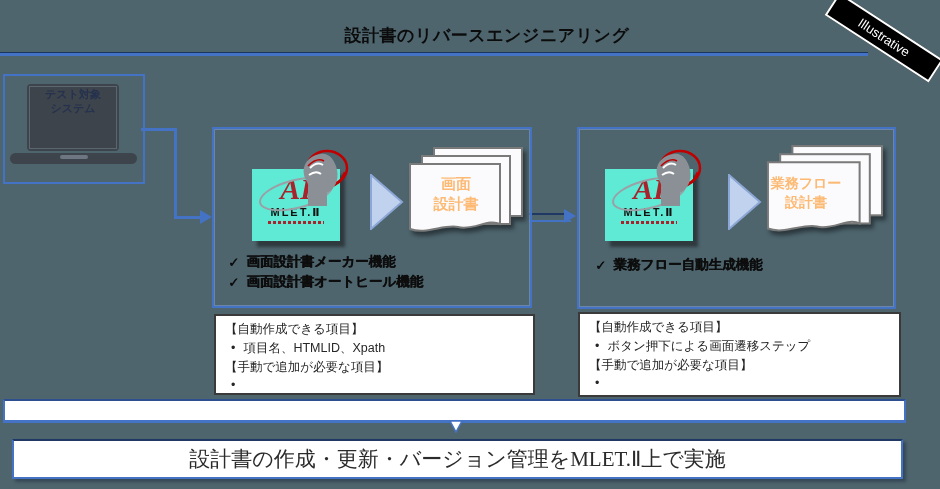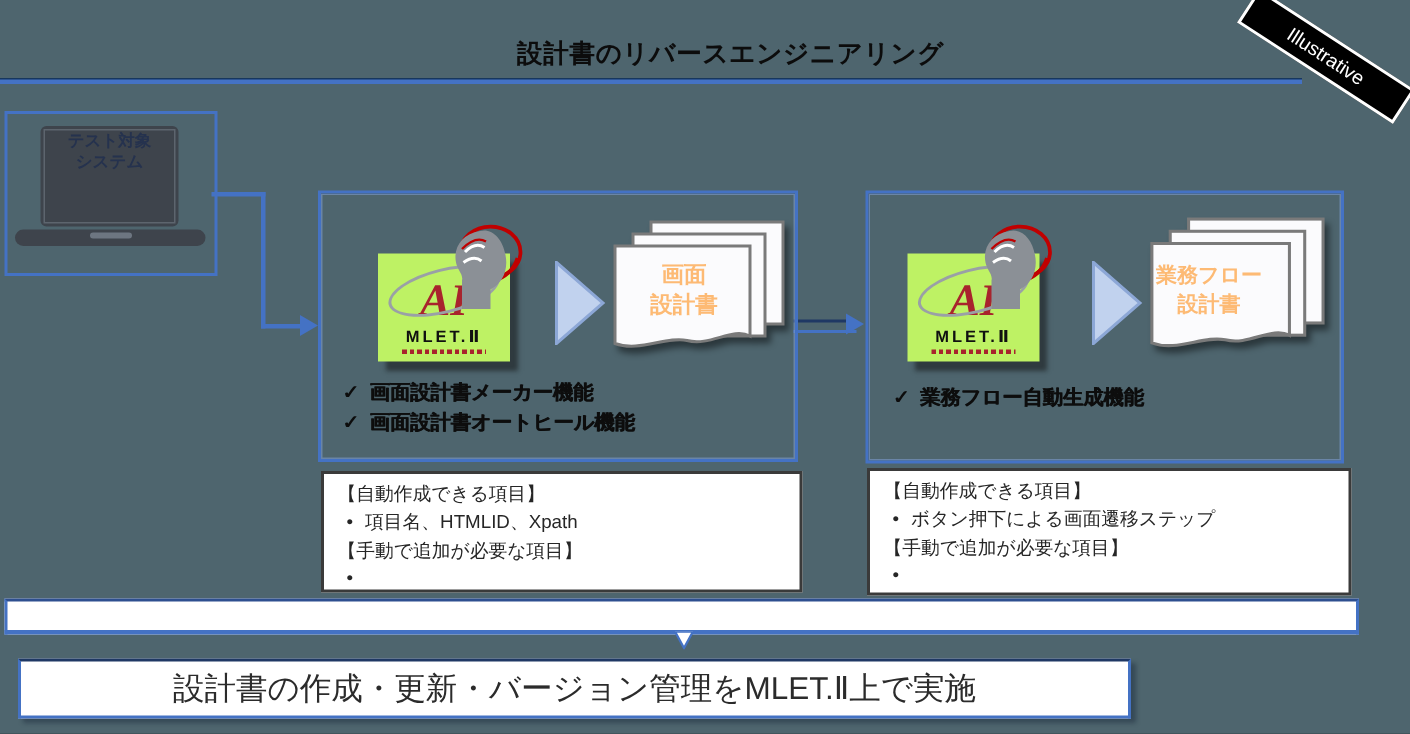--- a/index.html
+++ b/index.html
@@ -26,47 +26,47 @@
   .laptop-notch{position:absolute;left:50px;top:2px;width:28px;height:4px;background:#6d7681;border-radius:3px;}
   
   .conn{background:#4472c4;}
   .conn-navy{background:#1f3864;}
   .tri-right{width:0;height:0;border-top:7px solid transparent;border-bottom:7px solid transparent;
              border-left:12px solid #4472c4;}
   
   .flow-box{border:2px solid #4472c4;box-shadow:inset 0 0 0 1px rgba(130,160,215,.55);}
   
   .mlet-unit{width:140px;height:112px;}
-  .mlet-sq{position:absolute;left:2px;top:22px;width:88px;height:72px;background:#bef264;
+  .mlet-sq{position:absolute;left:2px;top:22px;width:88px;height:72px;background:#5eead4;
            box-shadow:5px 6px 3px rgba(15,15,15,.5);display:flex;flex-direction:column;
-           align-items:center;justify-content:flex-end;padding-bottom:5px;box-sizing:border-box;}
+           align-items:center;justify-content:flex-end;padding-bottom:17px;box-sizing:border-box;}
   .mlet-ai{font-family:"Liberation Serif","DejaVu Serif",serif;font-style:italic;font-weight:bold;
            font-size:30px;color:#a8242d;line-height:1;margin-bottom:2px;}
   .mlet-orbit{position:absolute;left:8px;top:32px;width:72px;height:26px;border:2px solid #9aa0a6;
               border-radius:50%;transform:rotate(-14deg);pointer-events:none;}
   .mlet-name{font-size:11px;font-weight:bold;letter-spacing:2px;color:#101010;}
   .mlet-tag{width:56px;height:3px;margin-top:2px;
             background:repeating-linear-gradient(90deg,#a8242d 0 3px,transparent 3px 5px);}
   .head-svg{position:absolute;left:44px;top:0;}
   
   .doc-text{position:absolute;text-align:center;font-weight:bold;color:#fdba74;line-height:1.35;}
   
   .feat{position:absolute;display:flex;gap:7px;font-size:13.5px;font-weight:800;color:#0d0d0d;
         text-shadow:.6px 0 0 #0d0d0d;align-items:center;}
   
   .note{background:#fff;border:2px solid #3a3a3a;font-size:12.5px;color:#262626;
         padding:4px 9px;line-height:1.5;box-sizing:border-box;}
   .note-item{display:flex;gap:8px;padding-left:6px;}
   
   .band{left:3px;top:399px;width:899px;height:19px;background:#fff;border-top:2px solid #2e4f8f;
         border-bottom:3px solid #4472c4;border-left:2px solid #4472c4;border-right:2px solid #4472c4;}
-  .summary{left:12px;top:439px;width:742px;height:40px;background:#fff;
+  .summary{left:12px;top:439px;width:891px;height:40px;background:#fff;
            border:2px solid #4472c4;border-top-color:#1f3864;display:flex;align-items:center;
            justify-content:center;font-size:21px;color:#2b2b2b;
-           box-shadow:3px 3px 3px rgba(10,20,40,.35);box-sizing:border-box;}
+           box-shadow:3px 3px 3px rgba(10,20,40,.35);box-sizing:border-box;font-family:Liberation Serif, serif;}
 </style>
 </head>
 <body>
 
 <div class="stage">
 
   <div class="abs title">設計書のリバースエンジニアリング</div>
   <div class="abs rule"></div>
 
   <div class="abs ribbon">

